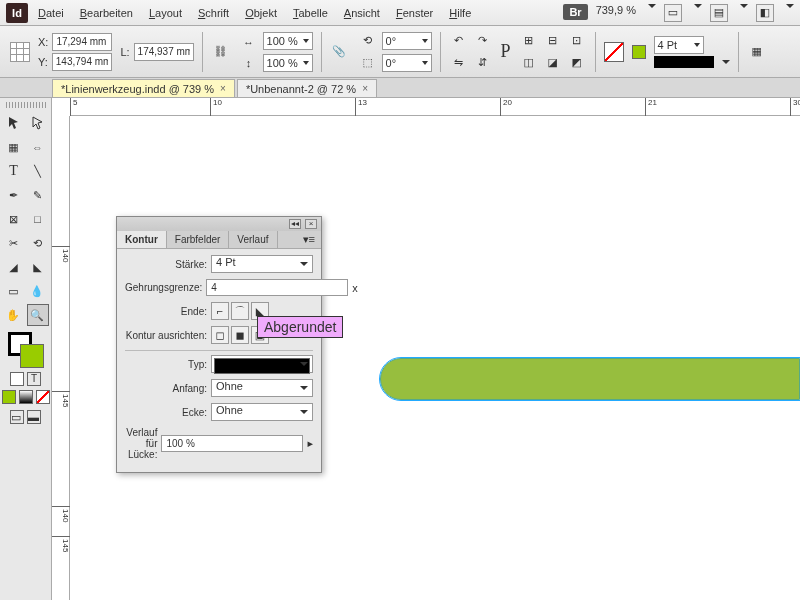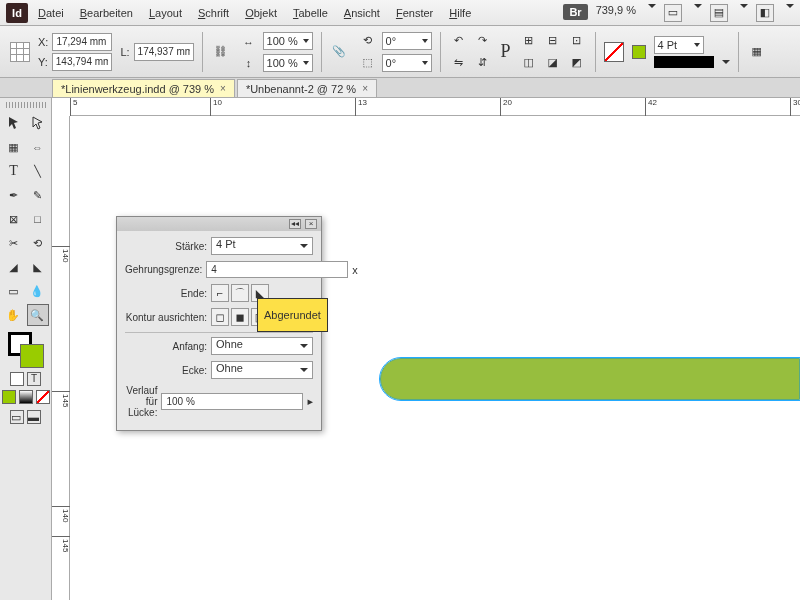--- a/index.html
+++ b/index.html
@@ -51,21 +51,21 @@
 .ptab-menu{margin-left:auto;padding:0 6px;cursor:pointer}
 .panel-body{padding:6px 8px}
 .prow{display:flex;align-items:center;margin-bottom:6px;gap:4px}
 .plabel{width:82px;text-align:right;font-size:10px}
 .pinput{flex:1;height:17px;border:1px solid #999;background:#fff;padding:0 4px;font-size:10px}
 .pselect{flex:1;height:18px;border:1px solid #999;background:#fff;padding:0 4px;font-size:10px;position:relative}
 .pselect::after{content:'';position:absolute;right:4px;top:6px;border-left:4px solid transparent;border-right:4px solid transparent;border-top:4px solid #333}
 .btn-group{display:flex;gap:2px}
 .pbtn{width:18px;height:18px;border:1px solid #999;background:#f0f0f0;display:flex;align-items:center;justify-content:center;cursor:pointer}
 .pbtn.active{background:#c0d8f0;border-color:#369}
-.tooltip{position:absolute;background:#fde047;border:1px solid #333;padding:10px 6px;font-size:11px;z-index:10}
+.tooltip{position:absolute;background:#f0abfc;border:1px solid #333;padding:2px 6px;font-size:14px;z-index:10}
 .sep-line{height:1px;background:#bbb;margin:4px 0}
 .type-bar{flex:1;height:16px;background:#000;border:1px solid #666}
 .gap-swatch{width:16px;height:14px;background:linear-gradient(135deg,#fff 48%,red 48%,red 52%,#fff 52%);border:1px solid #666;display:inline-block;vertical-align:middle;margin-right:3px}
 .stroke-sw{width:20px;height:20px;background:linear-gradient(135deg,#fff 45%,red 45%,red 55%,#fff 55%);border:1px solid #666}
 .stroke-black{width:60px;height:12px;background:#000}
 .ctrl-dd{height:18px;border:1px solid #999;background:#fff;padding:0 3px;font-size:10px;display:flex;align-items:center;position:relative;min-width:50px}
 .ctrl-dd::after{content:'';position:absolute;right:3px;top:6px;border-left:3px solid transparent;border-right:3px solid transparent;border-top:4px solid #333}
 .anchor-grid{width:20px;height:20px;display:grid;grid-template-columns:repeat(3,1fr);grid-template-rows:repeat(3,1fr);gap:1px;border:1px solid #999;background:#999}
 .anchor-grid span{background:#fff}
 </style>
@@ -274,36 +274,42 @@
         <div class="mini-sw">▬</div>
       </div>
   </div>
 
   <div class="canvas-area">
     <div class="ruler-h">
       <div class="ruler-tick" style="left:0px">5</div>
       <div class="ruler-tick" style="left:140px">10</div>
       <div class="ruler-tick" style="left:285px">13</div>
       <div class="ruler-tick" style="left:430px">20</div>
-      <div class="ruler-tick" style="left:575px">42</div>
+      <div class="ruler-tick" style="left:575px">21</div>
       <div class="ruler-tick" style="left:720px">30</div>
     </div>
     <div class="ruler-v">
       <div class="ruler-tick-v" style="top:130px">140</div>
       <div class="ruler-tick-v" style="top:275px">145</div>
       <div class="ruler-tick-v" style="top:390px">140</div>
       <div class="ruler-tick-v" style="top:420px">145</div>
     </div>
     <div class="canvas">
       <div class="green-shape"></div>
 
       <div class="panel">
         <div class="panel-header">
           <div class="panel-hbtn">◂◂</div>
           <div class="panel-hbtn">×</div>
+        </div>
+        <div class="panel-tabs">
+          <div class="ptab active">Kontur</div>
+          <div class="ptab">Farbfelder</div>
+          <div class="ptab">Verlauf</div>
+          <div class="ptab-menu">▾≡</div>
         </div>
         <div class="panel-body">
           <div class="prow">
               <span class="plabel">Stärke:</span>
               <div class="pselect"><span>4 Pt</span></div>
             </div>
           <div class="prow">
               <span class="plabel">Gehrungsgrenze:</span>
               <input class="pinput" style="flex: 0 0 40px;" value="4">
               <span>x</span>
@@ -320,20 +326,26 @@
           <div class="prow">
               <span class="plabel">Kontur ausrichten:</span>
             <div class="btn-group">
               <div class="pbtn">◻</div>
               <div class="pbtn">◼</div>
               <div class="pbtn">▣</div>
             </div>
           </div>
           <div class="sep-line"></div>
           <div class="prow">
+              <span class="plabel">Typ:</span>
+              <div class="pselect" style="padding:2px">
+                <div class="type-bar"></div>
+              </div>
+            </div>
+          <div class="prow">
               <span class="plabel">Anfang:</span>
               <div class="pselect"><span>Ohne</span></div>
             </div>
           <div class="prow">
               <span class="plabel">Ecke:</span>
               <div class="pselect"><span>Ohne</span></div>
             </div>
           <div class="prow">
               <span class="plabel">Verlauf für Lücke:</span>
               <input class="pinput" style="flex: 0 0 44px;" value="100 %">

